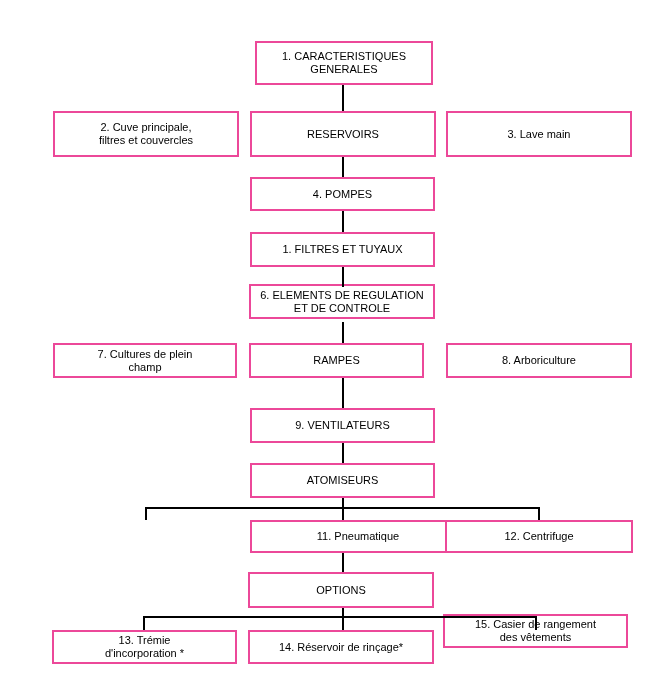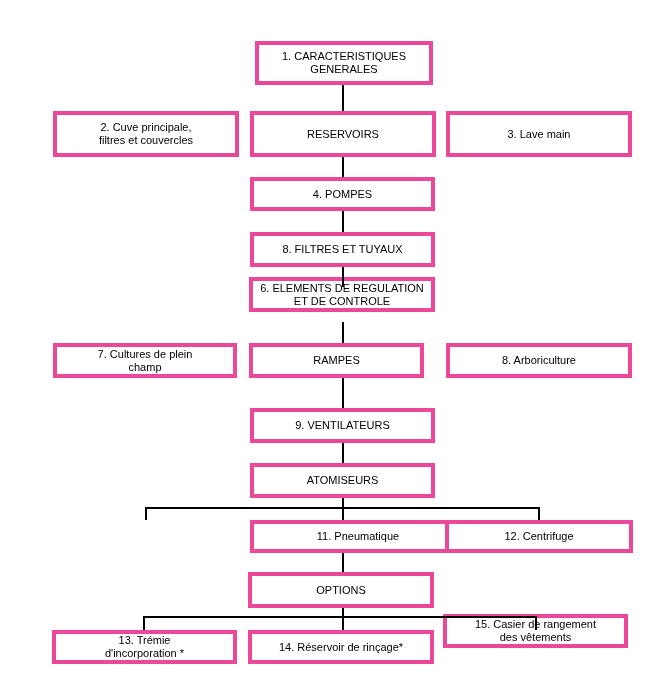--- a/index.html
+++ b/index.html
@@ -11,21 +11,21 @@
     position: relative;
     width: 672px;
     height: 696px;
     background: #ffffff;
     font-family: "Liberation Sans", "DejaVu Sans", sans-serif;
     overflow: hidden;
   }
   .node {
     position: absolute;
     box-sizing: border-box;
-    border: 4px solid #ec4899;
+    border: 2px solid #ec4899;
     background: #ffffff;
     display: flex;
     align-items: center;
     justify-content: center;
     text-align: center;
     font-size: 11px;
     line-height: 13px;
     color: #000000;
     white-space: pre-line;
     padding: 1px 4px;
@@ -48,22 +48,22 @@
 
   <div class="node" style="left:255px; top:41px; width:178px; height:44px;">1. CARACTERISTIQUES
 GENERALES</div>
 
   <div class="node" style="left:53px; top:111px; width:186px; height:46px;">2. Cuve principale,
 filtres et couvercles</div>
   <div class="node" style="left:250px; top:111px; width:186px; height:46px;">RESERVOIRS</div>
   <div class="node" style="left:446px; top:111px; width:186px; height:46px;">3. Lave main</div>
 
   <div class="node" style="left:250px; top:177px; width:185px; height:34px;">4. POMPES</div>
-  <div class="node" style="left:250px; top:232px; width:185px; height:35px;">8. FILTRES ET TUYAUX</div>
-  <div class="node" style="left:249px; top:277px; width:186px; height:35px;">6. ELEMENTS DE REGULATION
+  <div class="node" style="left:250px; top:232px; width:185px; height:35px;">1. FILTRES ET TUYAUX</div>
+  <div class="node" style="left:249px; top:284px; width:186px; height:35px;">6. ELEMENTS DE REGULATION
 ET DE CONTROLE</div>
 
   <div class="node" style="left:53px; top:343px; width:184px; height:35px;">7. Cultures de plein
 champ</div>
   <div class="node" style="left:249px; top:343px; width:175px; height:35px;">RAMPES</div>
   <div class="node" style="left:446px; top:343px; width:186px; height:35px;">8. Arboriculture</div>
 
   <div class="node" style="left:250px; top:408px; width:185px; height:35px;">9. VENTILATEURS</div>
   <div class="node" style="left:250px; top:463px; width:185px; height:35px;">ATOMISEURS</div>
 

